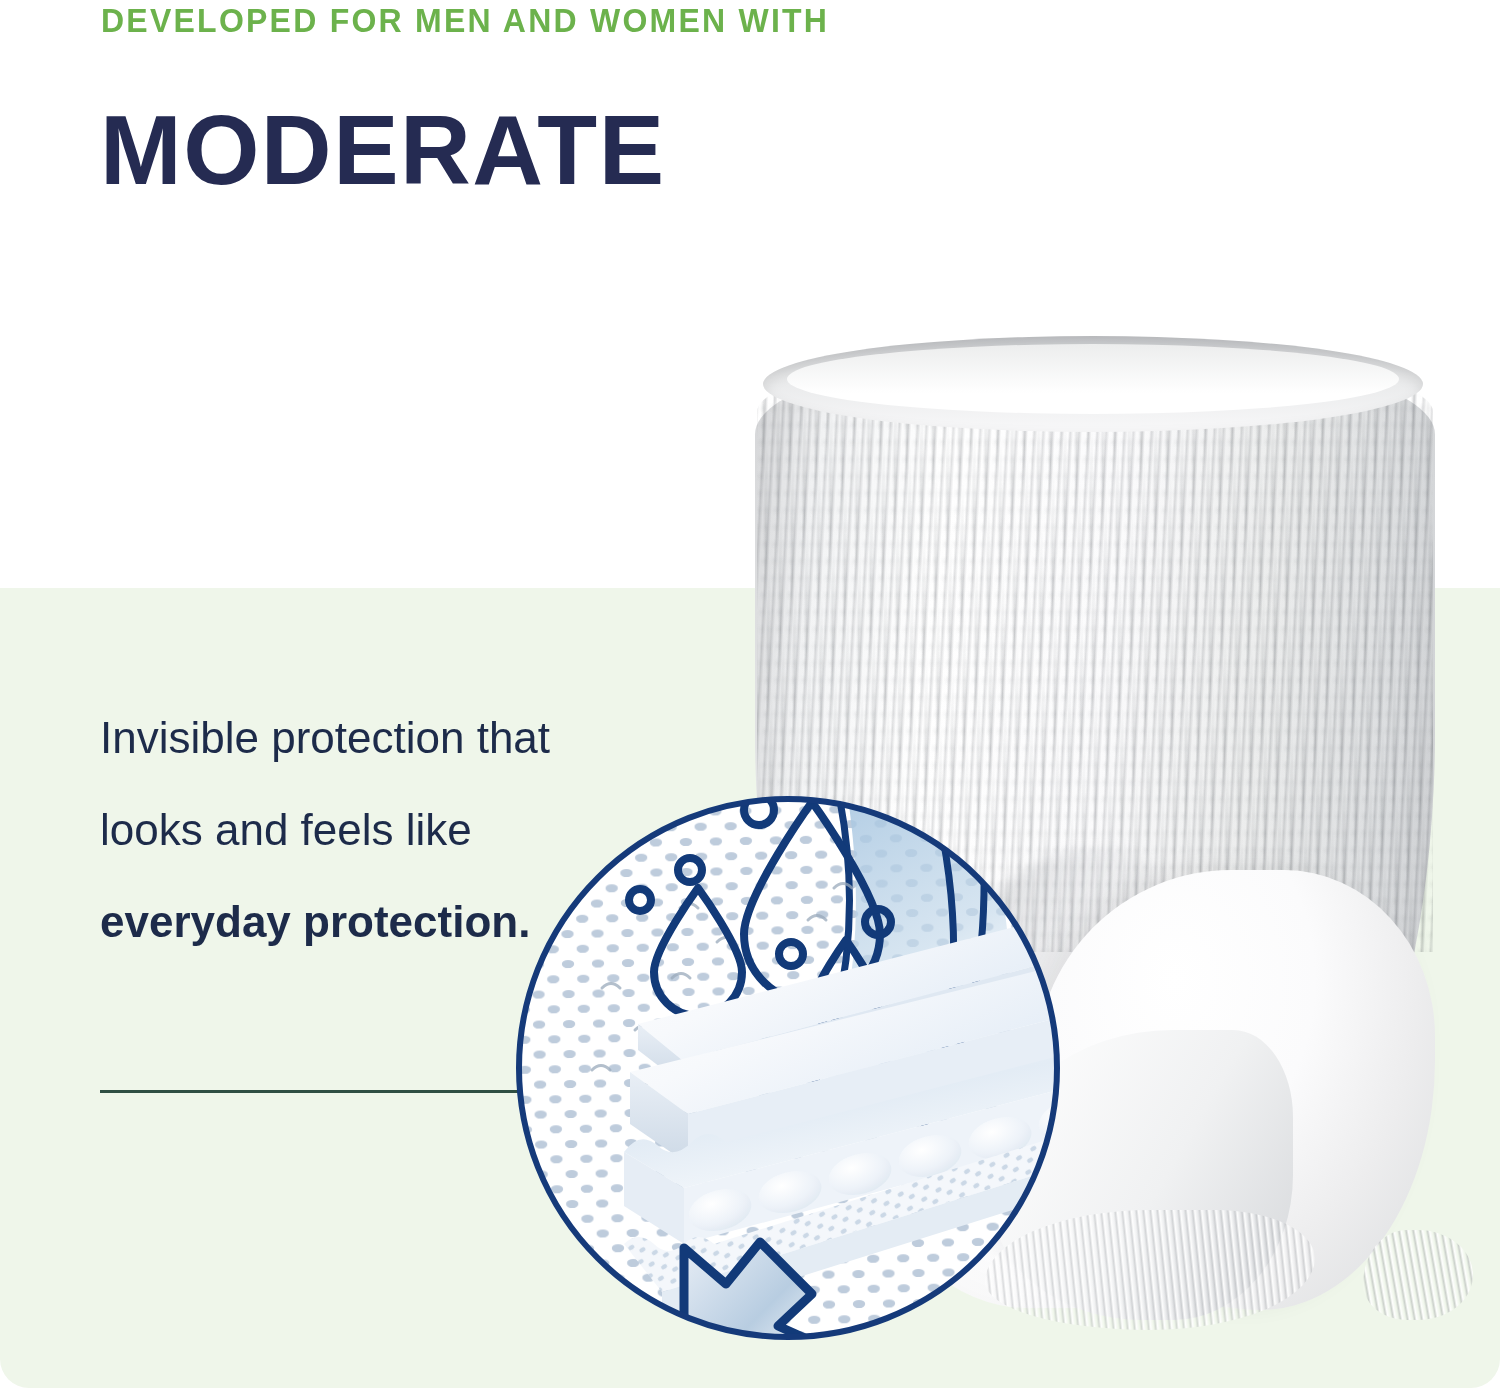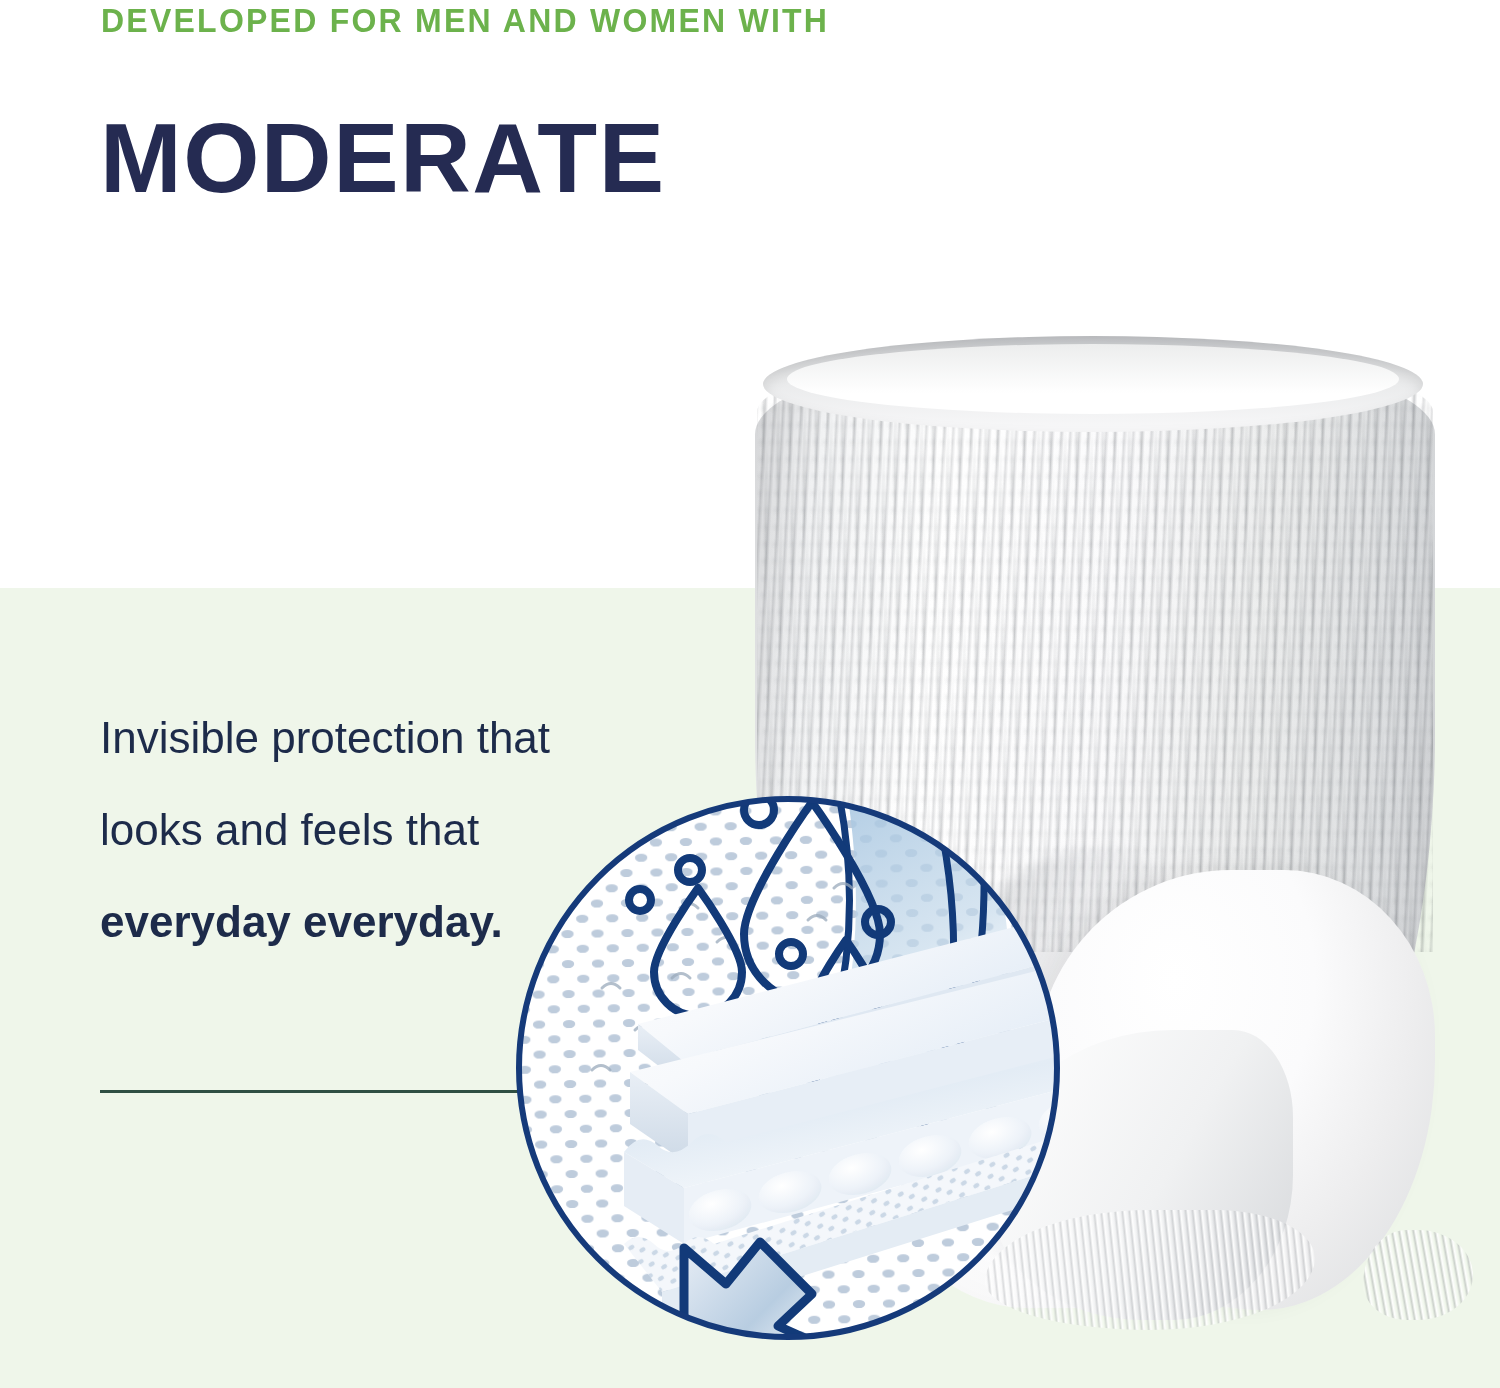--- a/index.html
+++ b/index.html
@@ -7,20 +7,21 @@
     width:1500px; height:1388px;
     font-family:"Liberation Sans", sans-serif;
     background:#ffffff;
     overflow:hidden;
   }
   #stage {
     position:relative;
     width:1500px; height:1388px;
     background:#ffffff;
     overflow:hidden;
+    border-radius:29px;
   }
 
   
   #band-white {
     position:absolute; left:0; top:0; width:1500px; height:588px;
     background:#ffffff;
   }
   #band-green {
     position:absolute; left:0; top:588px; width:1500px; height:800px;
     background:#eff6ea;
@@ -37,21 +38,21 @@
     transform:scaleX(0.97);
     transform-origin:left top;
   }
   #headline {
     position:absolute; left:100px; top:96px;
     font-size:98px; font-weight:700;
     line-height:108px;
     letter-spacing:1.5px;
     color:#252b52;
   }
-  #headline .hl-line { display:block; white-space:nowrap;margin-top:8px; }
+  #headline .hl-line { display:block; white-space:nowrap; }
 
   #bodycopy {
     position:absolute; left:100px; top:692px;
     width:500px;
     font-size:44px;
     line-height:92px;
     color:#1d2b4a;
     font-weight:400;
   }
   #bodycopy b { font-weight:700;text-align:center; }
@@ -204,22 +205,22 @@
 
   <div id="eyebrow" class="nolabel">DEVELOPED FOR MEN AND WOMEN WITH</div>
 
   <h1 id="headline">
     <span class="hl-line">MODERATE</span>
   </h1>
 
   <p id="bodycopy">
     <span>Invisible protection</span>
     <span>that looks and feels</span>
-    <span>that </span><b>everyday</b>
-    <b>everyday.</b>
+    <span>like </span><b>everyday</b>
+    <b>protection.</b>
   </p>
 
   <div id="leader-line"></div>
   <div id="leader-node"></div>
 
   <div id="callout">
     <svg width="552" height="552" viewBox="0 0 552 552" xmlns="http://www.w3.org/2000/svg">
       <defs>
         <clipPath id="clipCircle">
           <circle cx="276" cy="276" r="269"></circle>

